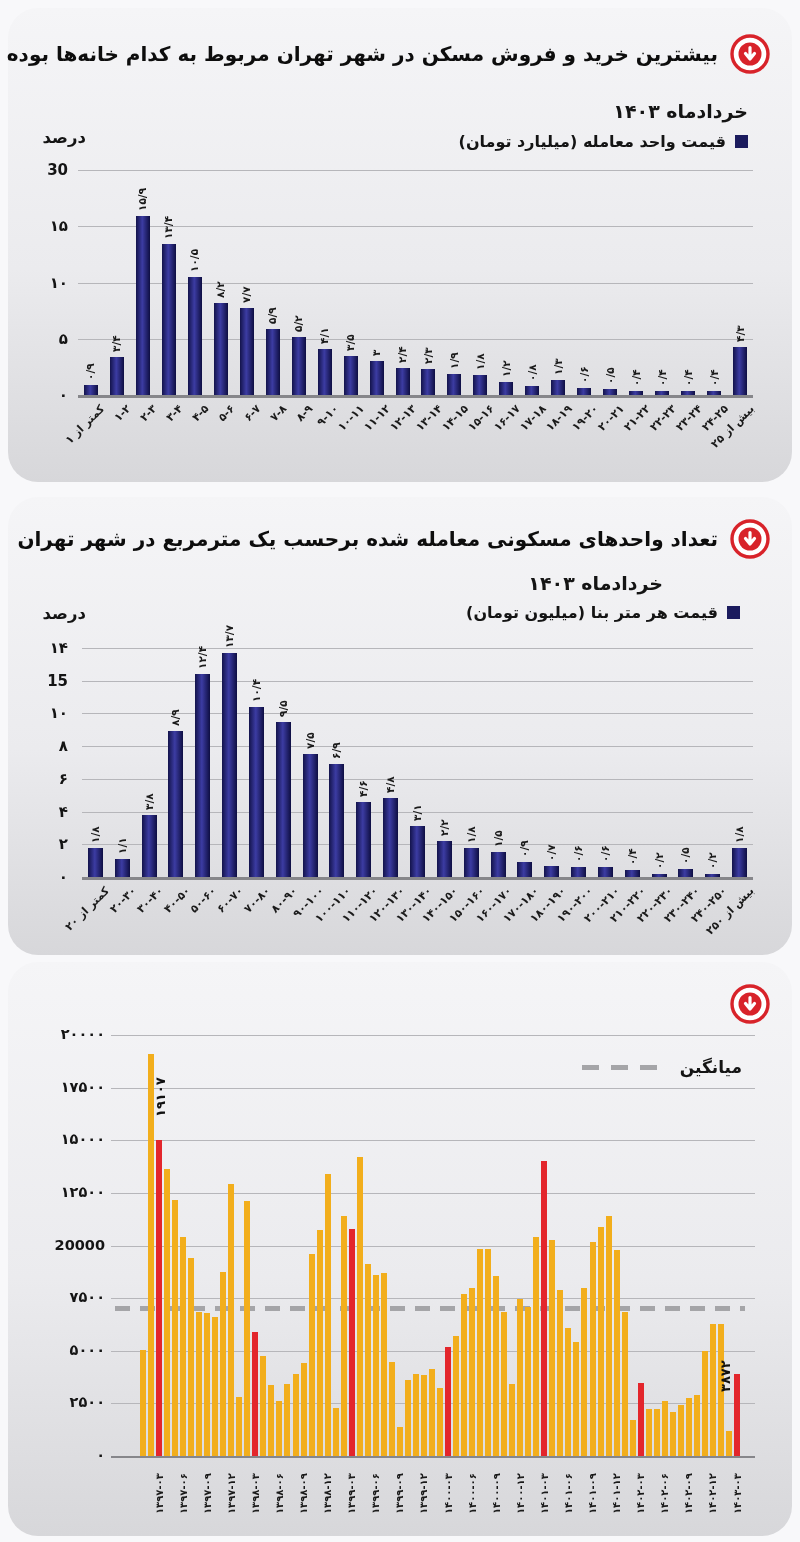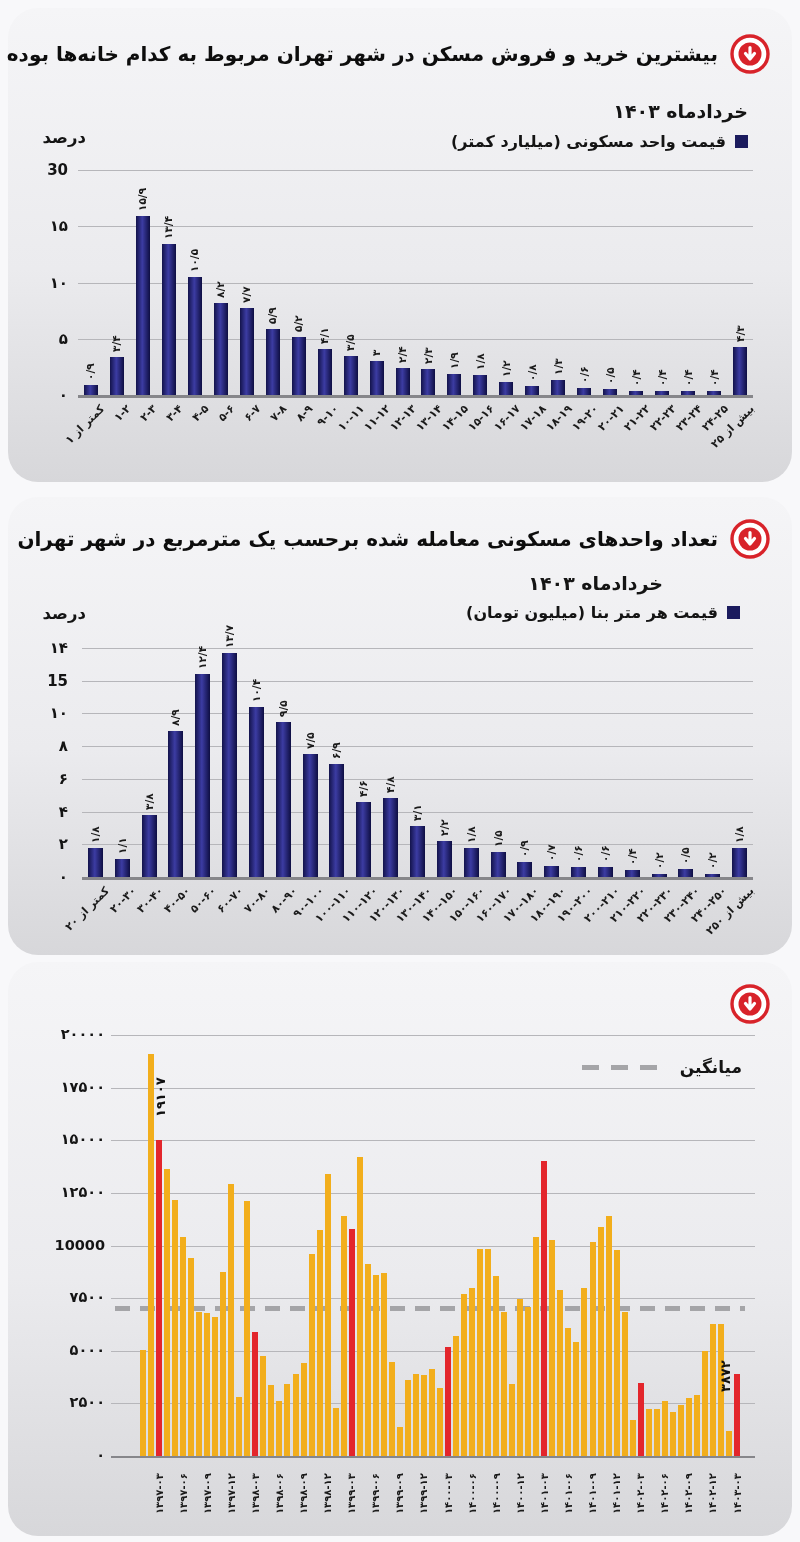--- a/index.html
+++ b/index.html
@@ -90,21 +90,21 @@
       <circle cx="20" cy="20" r="18" fill="#ffffff" stroke="#d8232a" stroke-width="3.4"></circle>
       <circle cx="20" cy="20" r="11.5" fill="#d8232a"></circle>
       <path d="M20 13.5 V24 M15.5 19.5 L20 25 L24.5 19.5" fill="none" stroke="#ffffff" stroke-width="3.2" stroke-linecap="round" stroke-linejoin="round"></path>
     </svg>
   </span>
 </div>
 
 <div class="date-label" style="top:100px;right:52px;">خردادماه ۱۴۰۳</div>
 <div class="legend-row" style="top:132px;right:52px;">
   <span class="legend-swatch"></span>
-  <span>قیمت واحد مسکونی (میلیارد کمتر)</span>
+  <span>قیمت واحد معامله (میلیارد تومان)</span>
 </div>
 <div class="ylab" style="top:128px;left:28px;width:58px;">درصد</div>
 
 <div class="date-label" style="top:572px;right:137px;">خردادماه ۱۴۰۳</div>
 <div class="legend-row" style="top:603px;right:60px;">
   <span class="legend-swatch"></span>
   <span>قیمت هر متر بنا (میلیون تومان)</span>
 </div>
 <div class="ylab" style="top:604px;left:28px;width:58px;">درصد</div>
 
@@ -298,21 +298,21 @@
   </div>
 <div id="plot2">
     <span class="ytick" style="left: 20px; width: 85px; top: 1447px; font-size: 14.5px;">۰</span>
     <div class="gridline" style="left: 111px; top: 1403.38px; width: 644px;"></div>
     <span class="ytick" style="left: 20px; width: 85px; top: 1394.38px; font-size: 14.5px;">۲۵۰۰</span>
     <div class="gridline" style="left: 111px; top: 1350.75px; width: 644px;"></div>
     <span class="ytick" style="left: 20px; width: 85px; top: 1341.75px; font-size: 14.5px;">۵۰۰۰</span>
     <div class="gridline" style="left: 111px; top: 1298.12px; width: 644px;"></div>
     <span class="ytick" style="left: 20px; width: 85px; top: 1289.12px; font-size: 14.5px;">۷۵۰۰</span>
     <div class="gridline" style="left: 111px; top: 1245.5px; width: 644px;"></div>
-    <span class="ytick" style="left: 20px; width: 85px; top: 1236.5px; font-size: 14.5px;">10000</span>
+    <span class="ytick" style="left: 20px; width: 85px; top: 1236.5px; font-size: 14.5px;">20000</span>
     <div class="gridline" style="left: 111px; top: 1192.88px; width: 644px;"></div>
     <span class="ytick" style="left: 20px; width: 85px; top: 1183.88px; font-size: 14.5px;">۱۲۵۰۰</span>
     <div class="gridline" style="left: 111px; top: 1140.25px; width: 644px;"></div>
     <span class="ytick" style="left: 20px; width: 85px; top: 1131.25px; font-size: 14.5px;">۱۵۰۰۰</span>
     <div class="gridline" style="left: 111px; top: 1087.62px; width: 644px;"></div>
     <span class="ytick" style="left: 20px; width: 85px; top: 1078.62px; font-size: 14.5px;">۱۷۵۰۰</span>
     <div class="gridline" style="left: 111px; top: 1035px; width: 644px;"></div>
     <span class="ytick" style="left: 20px; width: 85px; top: 1026px; font-size: 14.5px;">۲۰۰۰۰</span>
     <div class="avgline" style="left: 115px; width: 630px; top: 1305.6px;"></div>
     <div class="axisline" style="left: 111px; top: 1456px; width: 644px; height: 2px;"></div>

